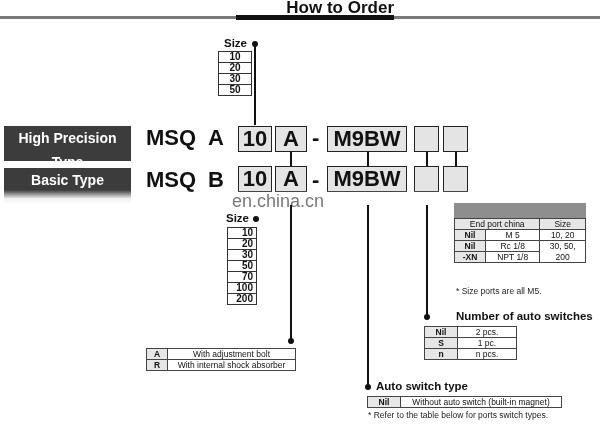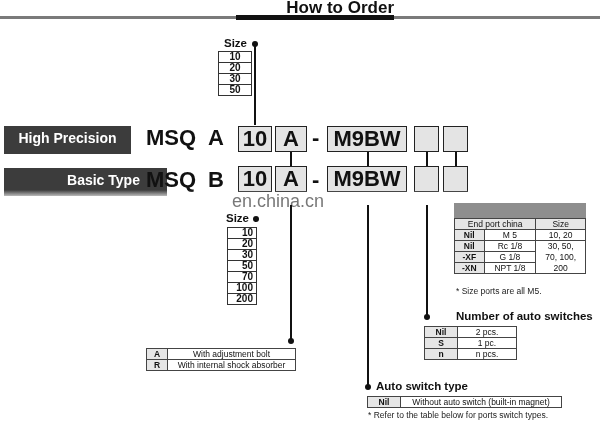--- a/index.html
+++ b/index.html
@@ -3,21 +3,21 @@
 <meta charset="utf-8">
 <style>
   html, body { margin:0; padding:0; }
   body { width:600px; height:425px; background:#fff; position:relative; overflow:hidden;
          font-family:"Liberation Sans", sans-serif; color:#111; }
   .abs { position:absolute; }
   .title-rule { left:0; top:16px; width:600px; height:3px; background:#7a7a7a; }
   .title-bar { left:236px; top:15px; width:158px; height:5px; background:#111; }
   .title { left:236px; top:0; width:158px; text-align:right; font-weight:bold; font-size:17px; line-height:16px; }
   .type-label { background:#3c3c3c; color:#fff; font-weight:bold; font-size:14px; text-align:center;
-                height:28px; line-height:24px; }
+                height:35px; line-height:24px; }
   .code-big { font-weight:bold; font-size:22px; line-height:26px; }
   .box { background:#e4e4e4; border:1.5px solid #222; box-sizing:border-box; text-align:center;
          font-weight:bold; font-size:22px; line-height:23px; }
   .vline { background:#111; width:2px; }
   .dot { width:6px; height:6px; border-radius:50%; background:#111; }
   .heading { font-weight:bold; font-size:11.5px; }
   table { border-collapse:collapse; }
   .size-tbl td { border:1px solid #333; font-size:10px; font-weight:bold; text-align:right; padding:0 3px;
                  height:10px; line-height:10px; }
   .size-tbl.t1 td { text-align:center; width:26px; }
@@ -66,21 +66,21 @@
 <div class="abs code-big" style="left:312px;top:125px;">-</div>
 <div class="abs box" style="left:327px;top:126px;width:80px;height:26px;">M9BW</div>
 <div class="abs box" style="left:414px;top:126px;width:25px;height:26px;"></div>
 <div class="abs box" style="left:443px;top:126px;width:25px;height:26px;"></div>
 
 <div class="abs vline" style="left:290px;top:152px;height:14px;"></div>
 <div class="abs vline" style="left:367px;top:152px;height:14px;"></div>
 <div class="abs vline" style="left:426px;top:152px;height:14px;"></div>
 <div class="abs vline" style="left:455px;top:152px;height:14px;"></div>
 
-<div class="abs type-label" style="left:4px;top:168px;width:127px;padding-left:36px;">Basic Type</div>
+<div class="abs type-label" style="left:4px;top:168px;width:127px;">Basic Type</div>
 <div class="abs code-big" style="left:146px;top:167px;">MSQ</div>
 <div class="abs code-big" style="left:208px;top:167px;">B</div>
 <div class="abs box" style="left:238px;top:166px;width:34px;height:26px;">10</div>
 <div class="abs box" style="left:275px;top:166px;width:32px;height:26px;">A</div>
 <div class="abs code-big" style="left:312px;top:167px;">-</div>
 <div class="abs box" style="left:327px;top:166px;width:80px;height:26px;">M9BW</div>
 <div class="abs box" style="left:414px;top:166px;width:25px;height:26px;"></div>
 <div class="abs box" style="left:443px;top:166px;width:25px;height:26px;"></div>
 
 <div class="abs blur-band"></div>
@@ -145,25 +145,20 @@
     <td class="k">Nil</td>
     <td>M 5</td>
     <td>10, 20</td>
   </tr>
   <tr>
     <td class="k">Nil</td>
     <td>Rc 1/8</td>
     <td style="border-bottom:none;">30, 50,</td>
   </tr>
   <tr>
-    <td class="k">-XF</td>
-    <td>G 1/8</td>
-    <td style="border-top:none;border-bottom:none;">70, 100,</td>
-  </tr>
-  <tr>
     <td class="k">-XN</td>
     <td>NPT 1/8</td>
     <td style="border-top:none;">200</td>
   </tr>
 </tbody>
   </table>
 <div class="abs note" style="left:456px;top:286px;">* Size ports are all M5.</div>
 
 <div class="abs heading" style="left:433px;top:310px;margin-left:23px;">Number of auto switches</div>
 <table class="abs tbl" style="left:424px;top:326px;width:93px;">

